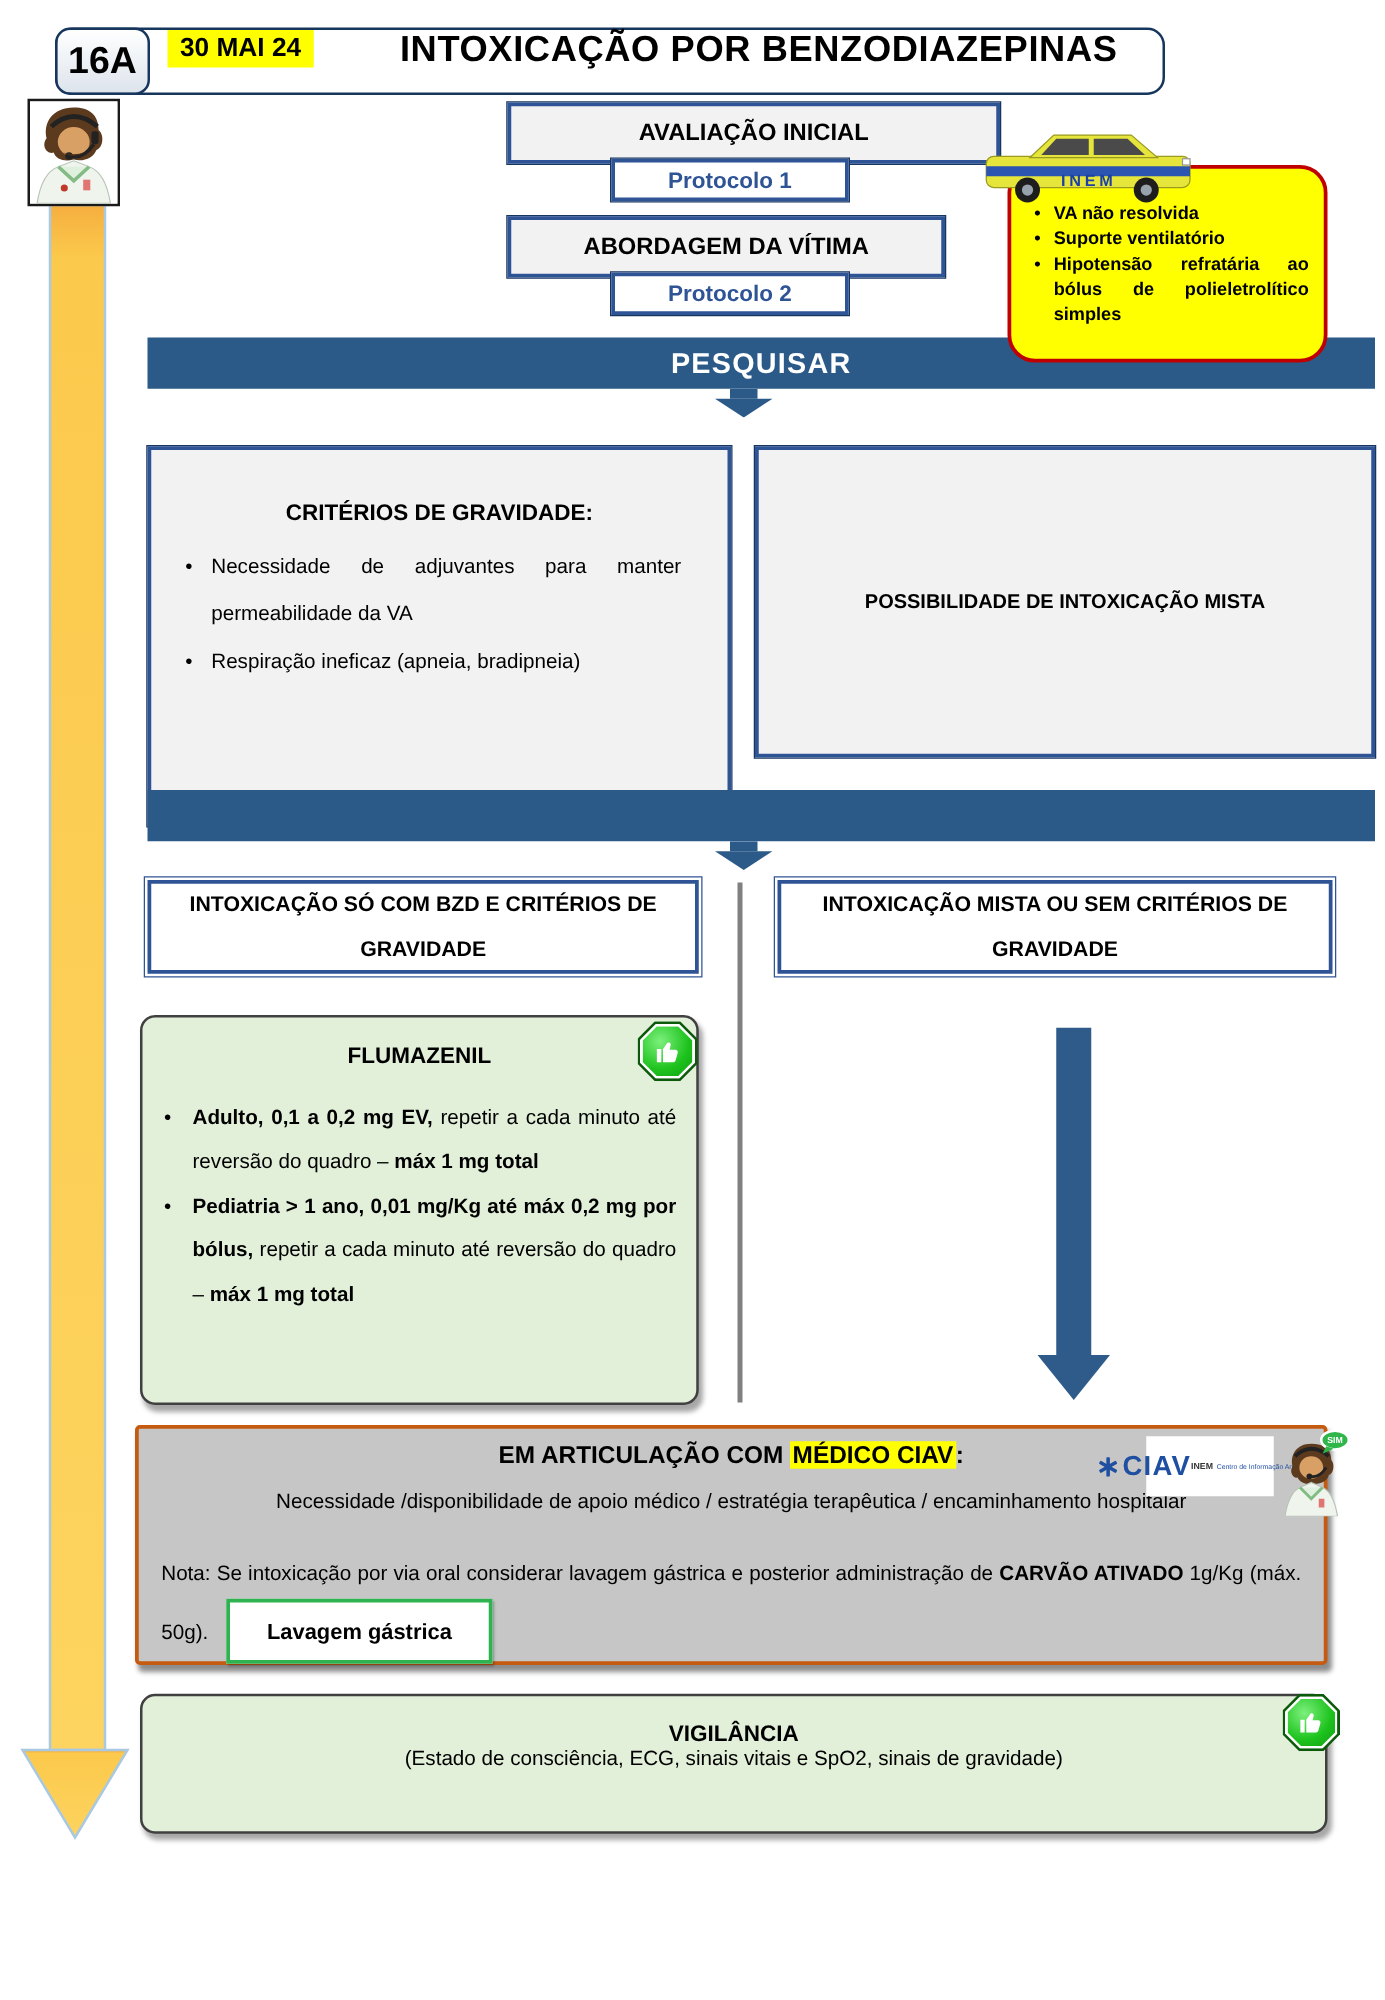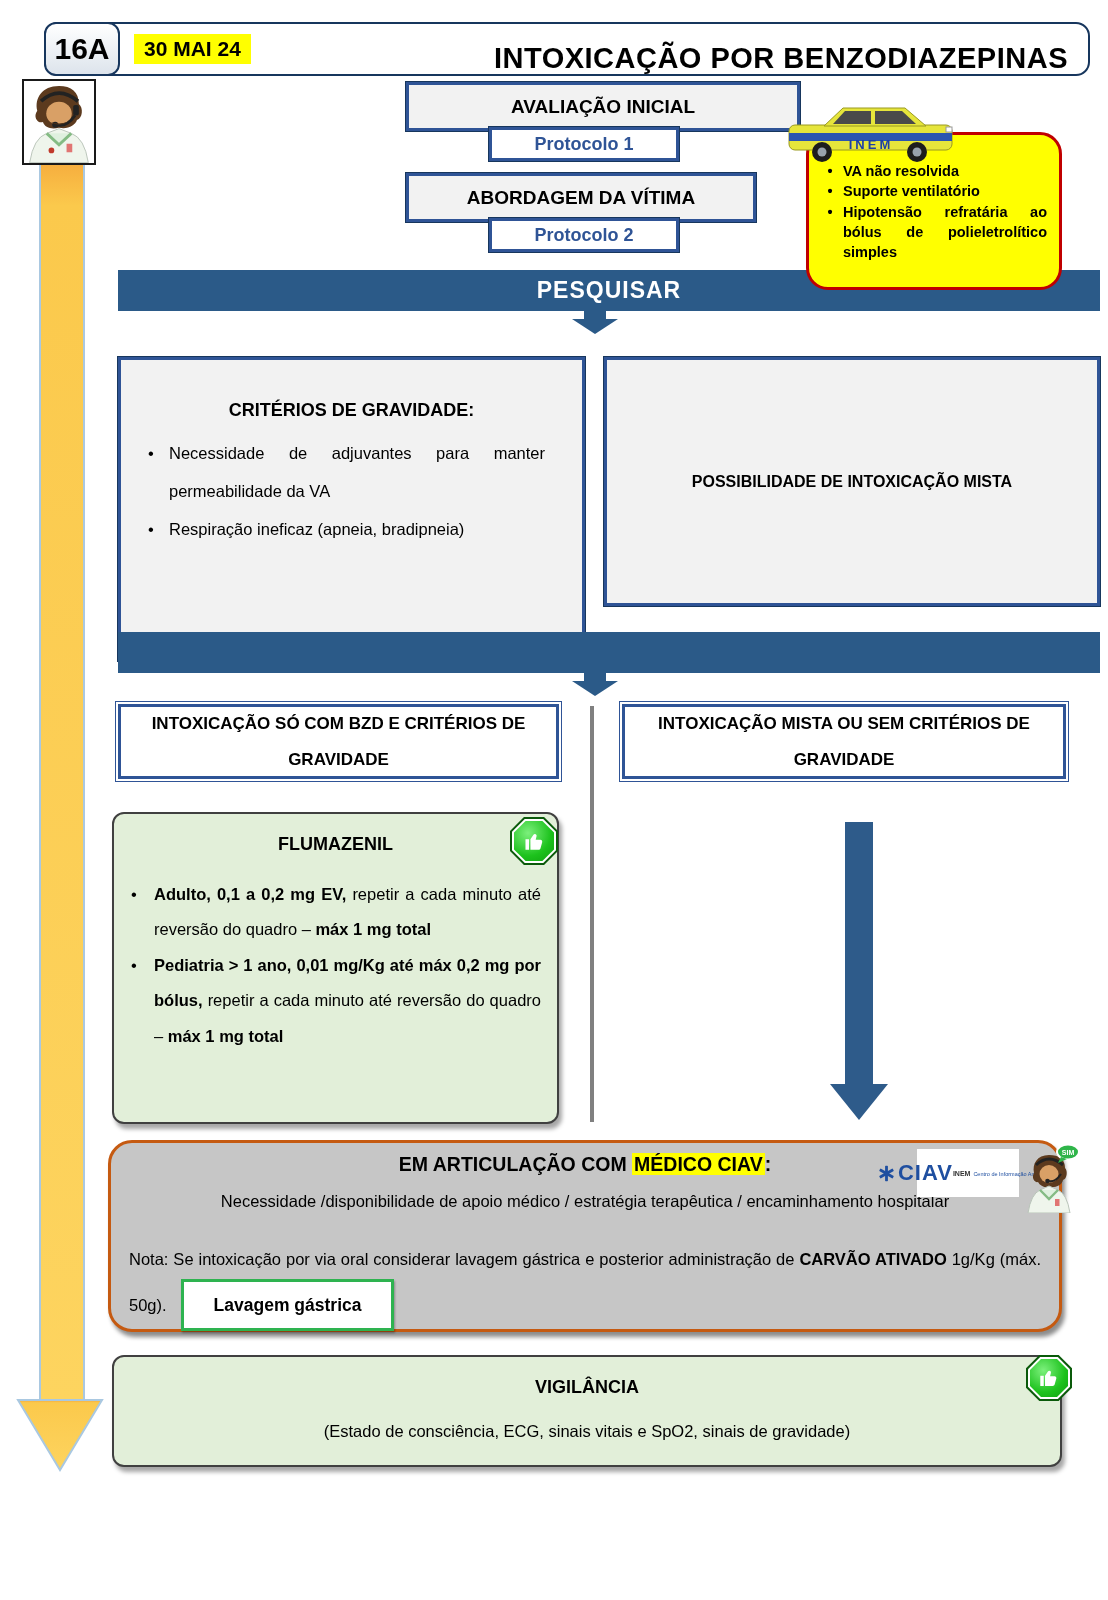--- a/index.html
+++ b/index.html
@@ -1,27 +1,27 @@
 <!DOCTYPE html>
 <html><head>
 <meta charset="utf-8">
 <style>
   html,body{margin:0;padding:0;background:#fff;}
   .page{position:relative;width:1108px;height:1600px;background:#fff;overflow:hidden;
         font-family:"Liberation Sans","DejaVu Sans",sans-serif;color:#000;}
   .abs{position:absolute;}
 
   
-  .header-bar{left:44px;top:22px;width:1046px;height:54px;border:2px solid #17365D;border-radius:14px;
-              background:#fff;display:flex;align-items:center;box-sizing:border-box;}
+  .header-bar{left:44px;top:22px;width:888px;height:54px;border:2px solid #17365D;border-radius:14px;
+              background:#fff;display:flex;align-items:flex-start;box-sizing:border-box;}
   .code-badge{width:76px;height:54px;margin:-2px 0 -2px -2px;border:2px solid #17365D;border-radius:12px;
               background:linear-gradient(#ffffff,#dde4ec);display:flex;align-items:center;justify-content:center;
               font-size:30px;font-weight:bold;box-sizing:border-box;}
   .date-badge{margin-left:14px;background:#FFFF00;padding:3px 10px;font-size:21px;font-weight:bold;}
-  .page-title{flex:1;text-align:right;padding-right:20px;font-size:29px;font-weight:bold;letter-spacing:.5px;margin-top:18px;}
+  .page-title{flex:1;text-align:right;padding-right:36px;font-size:29px;font-weight:bold;letter-spacing:.5px;}
 
   
   .avatar-box{left:22px;top:79px;width:74px;height:86px;background:#fff;border:2px solid #1a1a1a;z-index:5;box-sizing:border-box;}
   .avatar-box svg{width:100%;height:100%;display:block;}
 
   
   .navy-box{background:#F2F2F2;border:3px solid #2F5496;box-shadow:0 0 0 1px #17365D;box-sizing:border-box;}
   .step-box{display:flex;align-items:center;justify-content:center;font-weight:bold;font-size:19px;z-index:2;}
   .proto-box{background:#fff;border:3px solid #2F5496;box-shadow:0 0 0 1px #17365D;color:#2F5496;
              display:flex;align-items:center;justify-content:center;font-weight:bold;font-size:18px;z-index:3;box-sizing:border-box;cursor:pointer;}
@@ -66,41 +66,41 @@
 
   
   .octagon{position:absolute;}
   .oct{position:absolute;inset:0;clip-path:polygon(29% 0,71% 0,100% 29%,100% 71%,71% 100%,29% 100%,0 71%,0 29%);}
   .o1{background:#0A5A0A;}
   .o2{inset:2px;background:#fff;}
   .o3{inset:4px;background:radial-gradient(circle at 35% 30%,#7CF07C,#1DC21D 60%,#0FA00F);}
   .octagon svg{position:absolute;inset:22%;}
 
   
-  .ciav-box{left:108px;top:1140px;width:954px;height:192px;background:#C6C6C6;border:3px solid #C55A11;border-radius:24px;
+  .ciav-box{left:108px;top:1140px;width:954px;height:192px;background:#C6C6C6;border:3px solid #C55A11;border-radius:4px;
             box-shadow:3px 5px 4px rgba(0,0,0,.45);box-sizing:border-box;padding-top:10px;}
   .ciav-title{text-align:center;font-weight:bold;font-size:19.5px;}
   .hl{background:#FFFF00;padding:0 2px;}
   .ciav-line{margin-top:16px;text-align:center;font-size:16.5px;}
   .ciav-nota{margin-top:30px;padding:0 18px;font-size:16.5px;line-height:2.3;text-align:justify;}
   .lavagem-btn{display:inline-block;margin-left:14px;background:#fff;border:3px solid #2EB350;font-weight:bold;font-size:17.5px;
                padding:3px 30px;box-shadow:1px 2px 2px rgba(0,0,0,.3);cursor:pointer;}
   .ciav-logo{position:absolute;left:806px;top:6px;width:102px;height:48px;background:#fff;display:flex;flex-direction:row;
              align-items:center;justify-content:center;}
   .ciav-logo-row{display:flex;align-items:center;gap:3px;}
   .ciav-logo-row svg{width:17px;height:17px;}
   .ciav-logo-text{color:#1F4FA0;font-weight:bold;font-size:22px;letter-spacing:1px;}
   .ciav-logo-sub{display:flex;align-items:baseline;gap:3px;margin-top:1px;}
   .ciav-logo-org{font-size:7px;font-weight:bold;color:#333;}
   .ciav-logo-subtitle{font-size:5.5px;color:#1F4FA0;white-space:nowrap;}
   .ciav-doctor{position:absolute;left:912px;top:0;width:58px;height:70px;}
 
   
   .vig-box{left:112px;top:1355px;width:950px;height:112px;padding-top:20px;}
-  .vig-sub{margin-top:24px;text-align:center;font-size:16.5px;}
+  .vig-sub{margin-top:0;text-align:center;font-size:16.5px;}
 </style>
 </head>
 <body>
 
 <div class="page">
 
   <div class="abs header-bar">
     <div class="code-badge">16A</div>
     <div class="date-badge">30 MAI 24</div>
     <div class="page-title">INTOXICAÇÃO POR BENZODIAZEPINAS</div>

